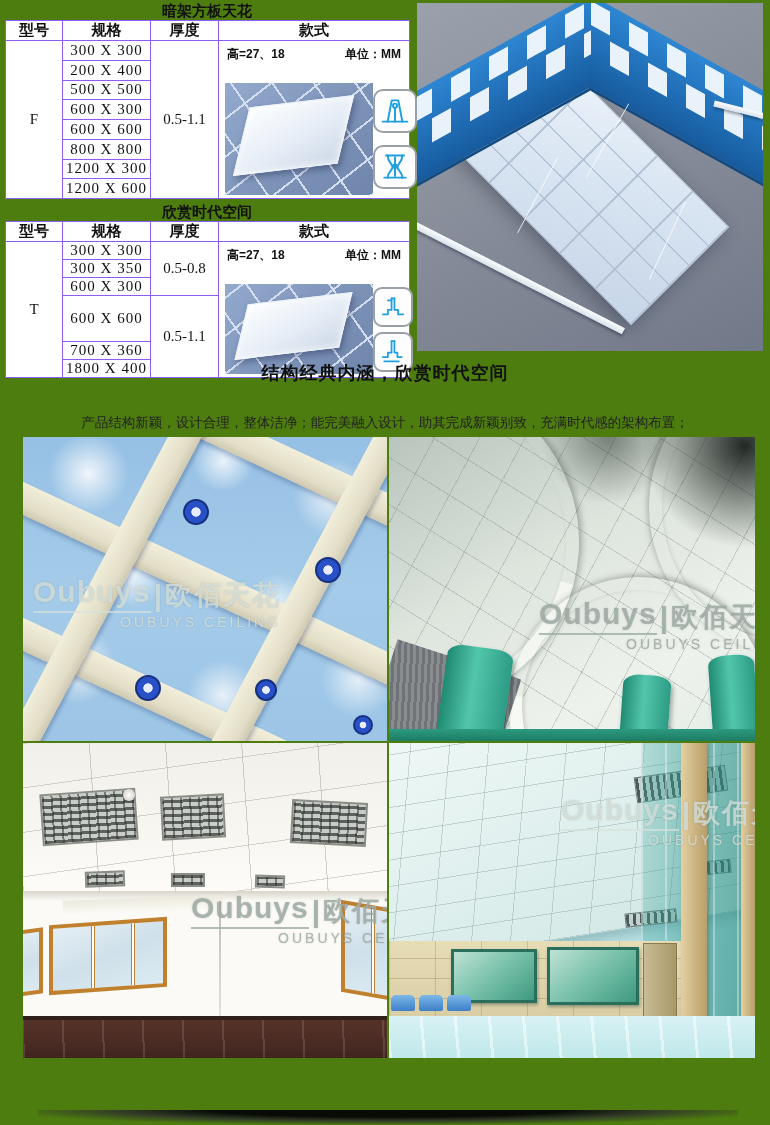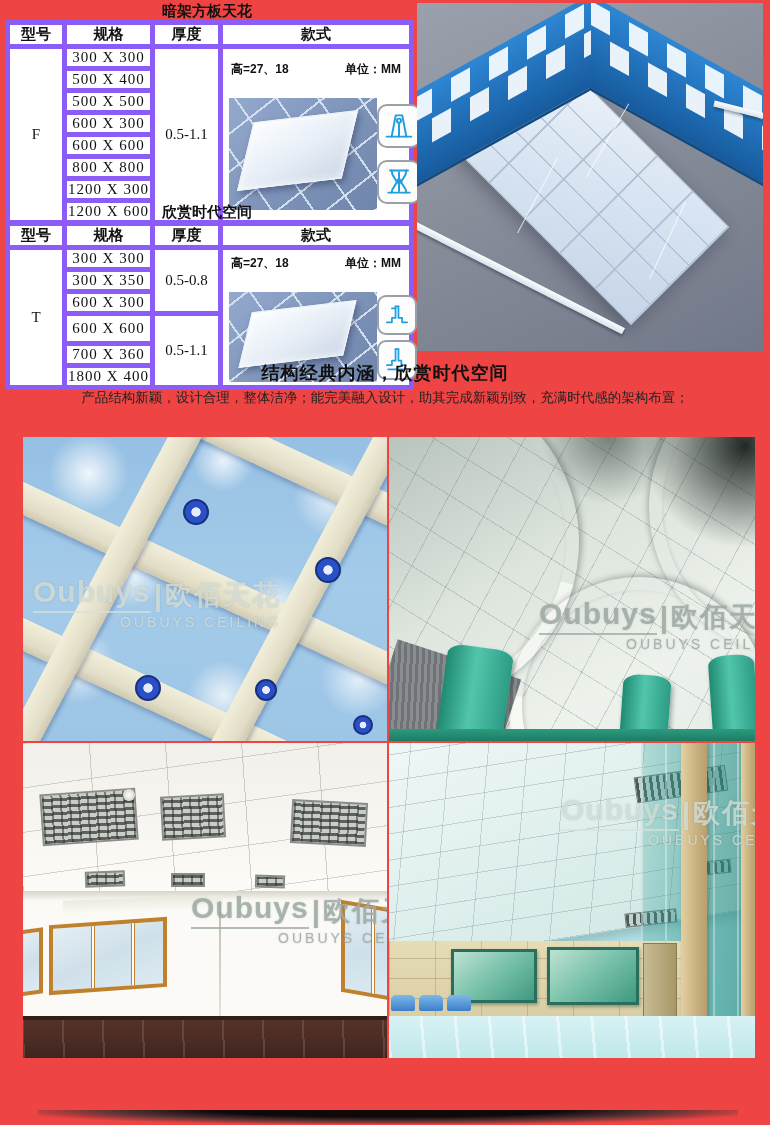--- a/index.html
+++ b/index.html
@@ -1,26 +1,26 @@
 <!DOCTYPE html>
 <html><head>
 <meta charset="utf-8">
 <style>
   * { box-sizing: border-box; margin: 0; padding: 0; }
   body { background: #ffffff; font-family: "Liberation Sans", sans-serif; }
-  .page { position: relative; width: 770px; height: 1125px; background: #ef4444; overflow: hidden; margin: 0 auto; }
+  .page { position: relative; width: 770px; height: 1125px; background: #4d7c0f; overflow: hidden; margin: 0 auto; }
 
   
   .tbl-title { position: absolute; left: 5px; width: 404px; text-align: center; font-size: 15px; font-weight: bold; color: #111; }
   .tt1 { top: 2px; }
   .tt2 { top: 203px; }
   table.spec { position: absolute; left: 5px; border-collapse: collapse; table-layout: fixed; width: 404px; background: #fff; }
   table.spec.t1 { top: 20px; }
   table.spec.t2 { top: 221px; }
-  table.spec th, table.spec td { border: 5px solid #8b5cf6; padding: 0; text-align: center; vertical-align: middle; }
+  table.spec th, table.spec td { border: 1px solid #8b5cf6; padding: 0; text-align: center; vertical-align: middle; }
   table.spec th { height: 20px; font-size: 15px; font-weight: bold; color: #111; font-family: "Liberation Sans", sans-serif; }
   td.specv { height: 18px; font-family: "Liberation Serif", serif; font-size: 15px; color: #111; letter-spacing: 1px; }
   td.modelv, td.thickv { font-family: "Liberation Serif", serif; font-size: 15px; color: #111; }
   td.stylec { vertical-align: top; background: #fff; }
   .style-inner { position: relative; width: 100%; height: 100%; padding: 3px 4px; }
   .style-notes { display: flex; justify-content: space-between; padding: 2px 4px 20px 4px; font-size: 12px; font-weight: bold; color: #111; }
   .style-body { display: flex; align-items: flex-start; }
   .panel-img { position: relative; width: 148px; flex: 0 0 148px; margin-left: 2px; overflow: hidden;
     background:
       repeating-linear-gradient(55deg, rgba(215,226,243,0.95) 0 2px, rgba(215,226,243,0) 2px 34px),
@@ -60,21 +60,21 @@
   .r3d-beam { position: absolute; background: linear-gradient(180deg, #fbfdff, #d8e1ea); box-shadow: 1px 2px 3px rgba(20,25,45,0.4); }
   .beam-l { left: -30px; top: 268px; width: 250px; height: 7px; transform: rotate(27deg); }
   .beam-r { left: 296px; top: 106px; width: 70px; height: 6px; transform: rotate(14deg); }
   .r3d-wire { position: absolute; width: 1px; height: 85px; background: rgba(255,255,255,0.75); }
   .w1 { left: 120px; top: 150px; transform: rotate(28deg); }
   .w2 { left: 250px; top: 195px; transform: rotate(25deg); }
   .w3 { left: 190px; top: 95px; transform: rotate(30deg); }
 
   
   .desc-title { position: absolute; top: 361px; left: 0; width: 770px; text-align: center; font-size: 18px; font-weight: bold; color: #111; letter-spacing: 1px; }
-  .desc-line { position: absolute; left: 0; width: 770px; text-align: center; font-size: 13.5px; color: #222; }
+  .desc-line { position: absolute; left: 0; width: 770px; text-align: center; font-size: 13.5px; color: #222; margin-top: 25px; }
   .dl1 { top: 389px; }
   .dl2 { top: 408px; }
 
   
   .photo { position: absolute; overflow: hidden; background: #dde; }
   .p1 { left: 23px; top: 437px; width: 364px; height: 304px; }
   .p2 { left: 389px; top: 437px; width: 366px; height: 304px; }
   .p3 { left: 23px; top: 743px; width: 364px; height: 315px; }
   .p4 { left: 389px; top: 743px; width: 366px; height: 315px; }
 
@@ -275,21 +275,21 @@
                       <path d="M22 10 V33"></path>
                       <circle cx="22" cy="21" r="2.2"></circle>
                     </svg>
                 </div>
               </div>
             </div>
           </div>
         </td>
       </tr>
       <tr>
-          <td class="specv">500 X 400</td>
+          <td class="specv">200 X 400</td>
         </tr>
       <tr>
           <td class="specv">500 X 500</td>
         </tr>
       <tr>
           <td class="specv">600 X 300</td>
         </tr>
       <tr>
           <td class="specv">600 X 600</td>
         </tr>

